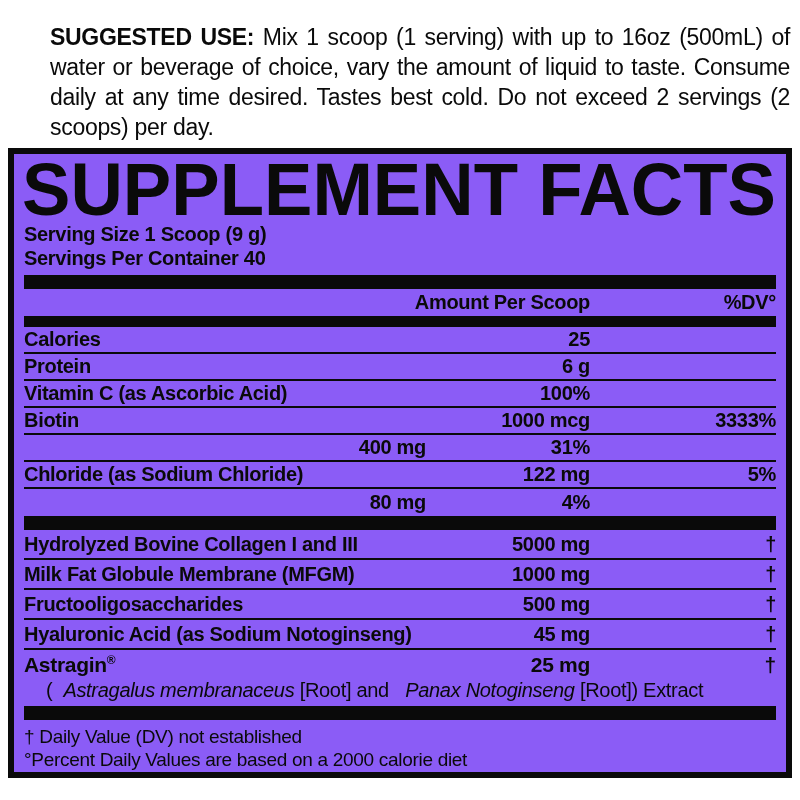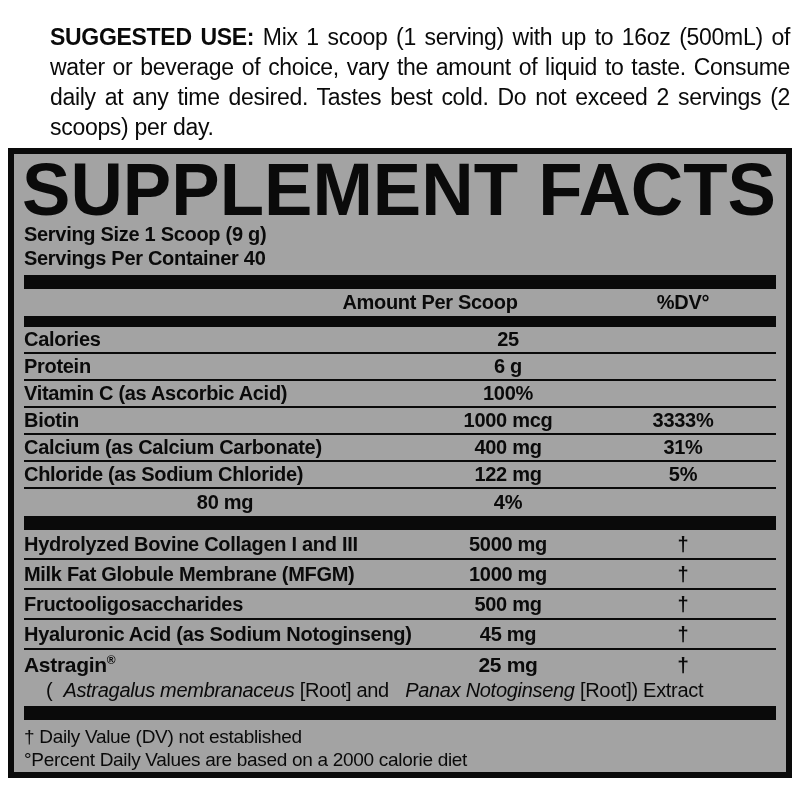--- a/index.html
+++ b/index.html
@@ -13,21 +13,21 @@
   .suggested {
     margin: 22px 10px 0 10px;
     font-size: 23px; line-height: 30px; font-weight: 500;
     text-align: justify; letter-spacing: -0.3px;
   }
   .suggested b { font-weight: 800; }
 
   
   .panel {
     position: absolute; left: 8px; top: 148px; width: 784px; height: 630px;
-    border: 6px solid #0a0a0a; background: #a3a3a3;
+    border: 6px solid #0a0a0a; background: #8b5cf6;
     padding: 2px 10px 0 10px;
   }
 
   .title-svg { display: block; width: 100%; height: 64px; margin-top: 2px; }
 
   .serving { font-size: 20px; font-weight: 600; line-height: 24px; letter-spacing: -0.3px; }
 
   .bar { background: #0a0a0a; height: 14px; margin-top: 5px; }
   .bar.thin { height: 11px; margin-top: 0; }
   .bar.nogap { margin-top: 0; }
@@ -37,21 +37,21 @@
     height: 27px; font-size: 20px; font-weight: 700; letter-spacing: -0.3px;
   }
 
   .row {
     display: grid; grid-template-columns: 1fr 164px 186px; align-items: center;
     height: 27px; font-size: 20px; font-weight: 700; letter-spacing: -0.3px;
     border-bottom: 2px solid #0a0a0a;
   }
   .row.tall { height: 30px; }
   .row.nb { border-bottom: none; }
-  .amt, .dv { text-align: center; }
+  .amt, .dv { text-align: right; }
 
   .astragin-block { padding: 2px 0 4px 0; }
   .astragin-block .row { border-bottom: none; height: 26px; font-weight: 700; font-size: 21px; }
   sup.reg { font-size: 12px; vertical-align: super; font-weight: 700; }
   .sub { font-size: 20px; font-weight: 500; letter-spacing: -0.3px; line-height: 24px; padding-left: 22px; }
   .sub .it { font-style: italic; margin-left: 11px; }
 
   .footnotes { margin-top: 5px; font-size: 19px; font-weight: 500; line-height: 23px; letter-spacing: -0.3px; }
 </style>
 </head>
@@ -96,21 +96,20 @@
     <div class="row">
       <span>Vitamin C (as Ascorbic Acid)</span>
       <span class="dv">100%</span>
     </div>
     <div class="row">
       <span>Biotin</span>
       <span class="amt">1000 mcg</span>
       <span class="dv">3333%</span>
     </div>
     <div class="row">
-      <span>Calcium (as Calcium Carbonate)</span>
       <span class="amt">400 mg</span>
       <span class="dv">31%</span>
     </div>
     <div class="row">
       <span>Chloride (as Sodium Chloride)</span>
       <span class="amt">122 mg</span>
       <span class="dv">5%</span>
     </div>
     <div class="row nb">
       <span class="amt">80 mg</span>

